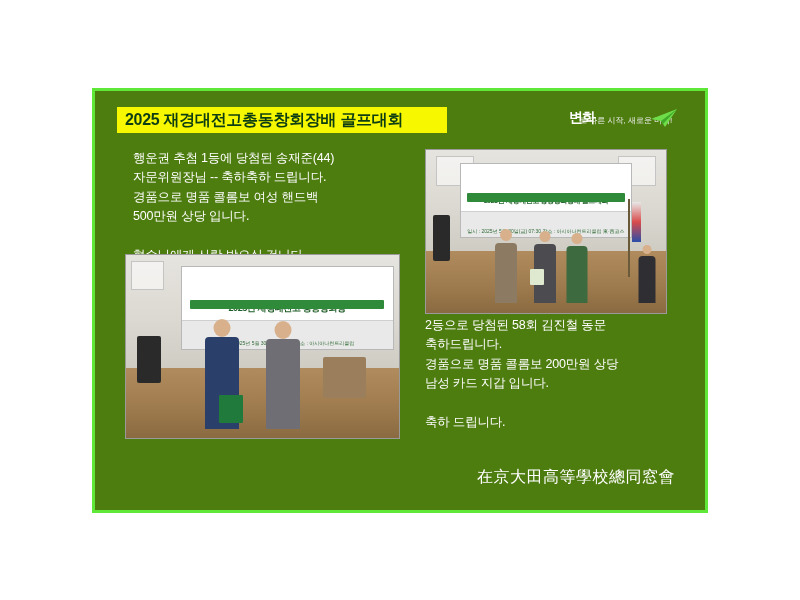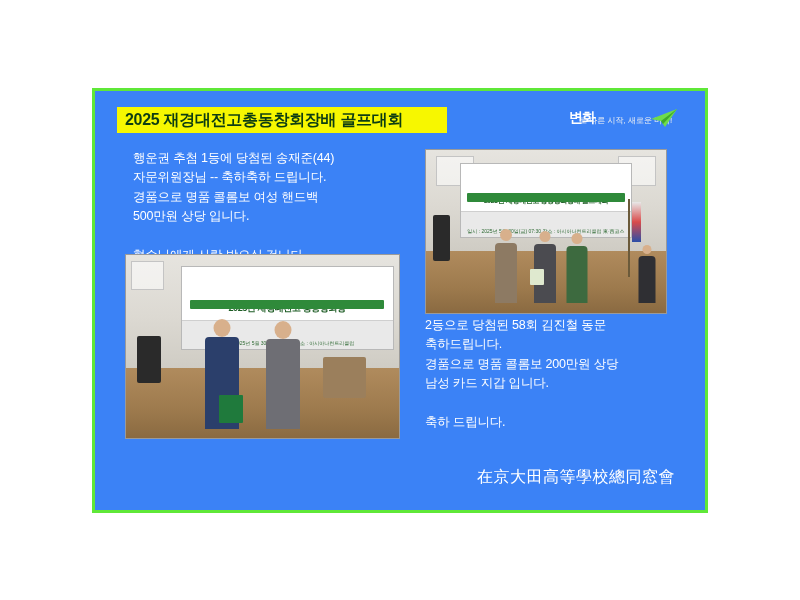--- a/index.html
+++ b/index.html
@@ -19,21 +19,21 @@
     width: 616px;
     height: 425px;
     background: #1d5c24;
     border: 3px solid #5fe838;
     box-sizing: border-box;
   }
 
   #slide-inner {
     position: absolute;
     inset: 0;
-    background: #3b82f6;
+    background: #4d7c0f;
   }
 
   
   #title-bar {
     position: absolute;
     left: 22px;
     top: 16px;
     width: 330px;
     height: 26px;
     background: #f7f700;

